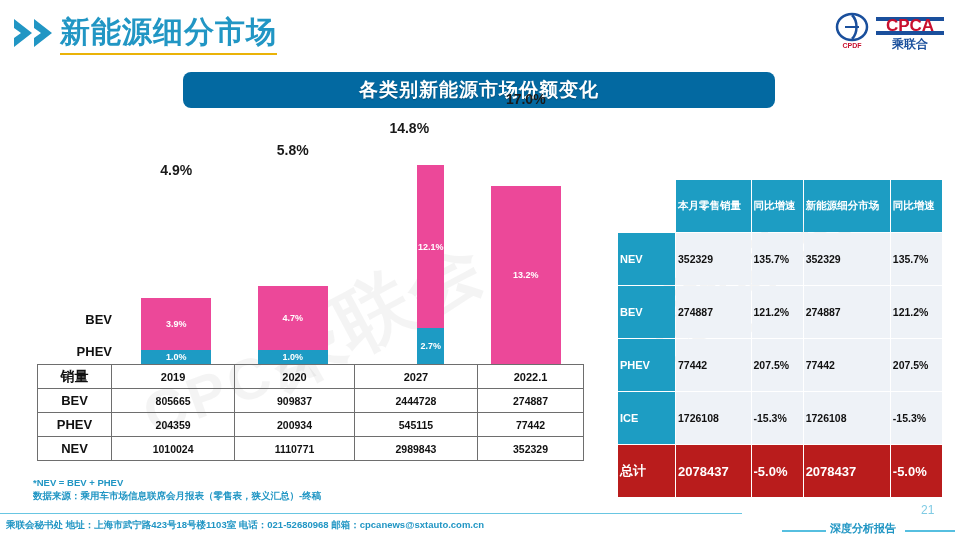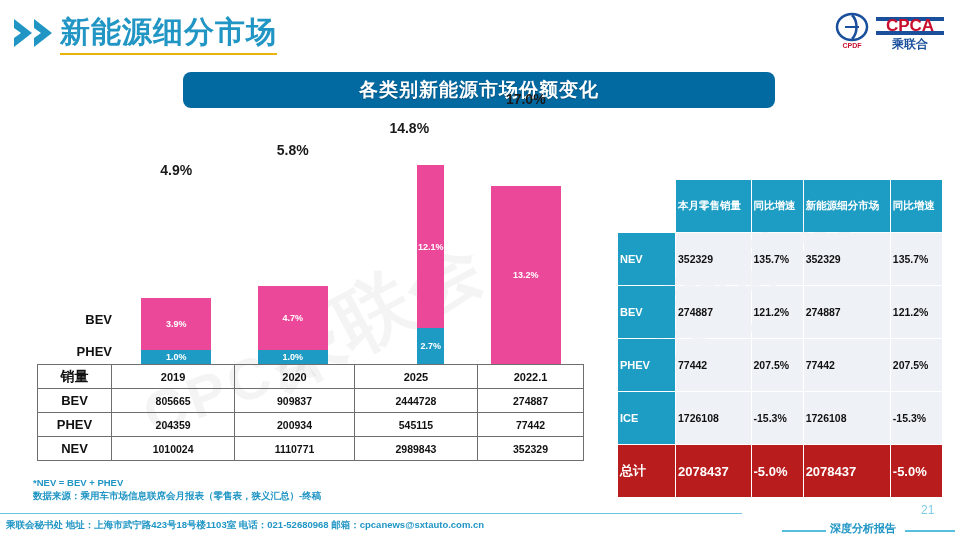--- a/index.html
+++ b/index.html
@@ -160,21 +160,21 @@
 
     </div>
   </div>
 
   <table class="ltable">
     <tbody>
       <tr class="hrow">
         <td class="rowhead">销量</td>
         <td>2019</td>
         <td>2020</td>
-        <td>2025</td>
+        <td>2027</td>
         <td>2022.1</td>
       </tr>
       <tr>
         <td class="rowhead">BEV</td>
         <td>805665</td>
         <td>909837</td>
         <td>2444728</td>
         <td>274887</td>
       </tr>
       <tr>

